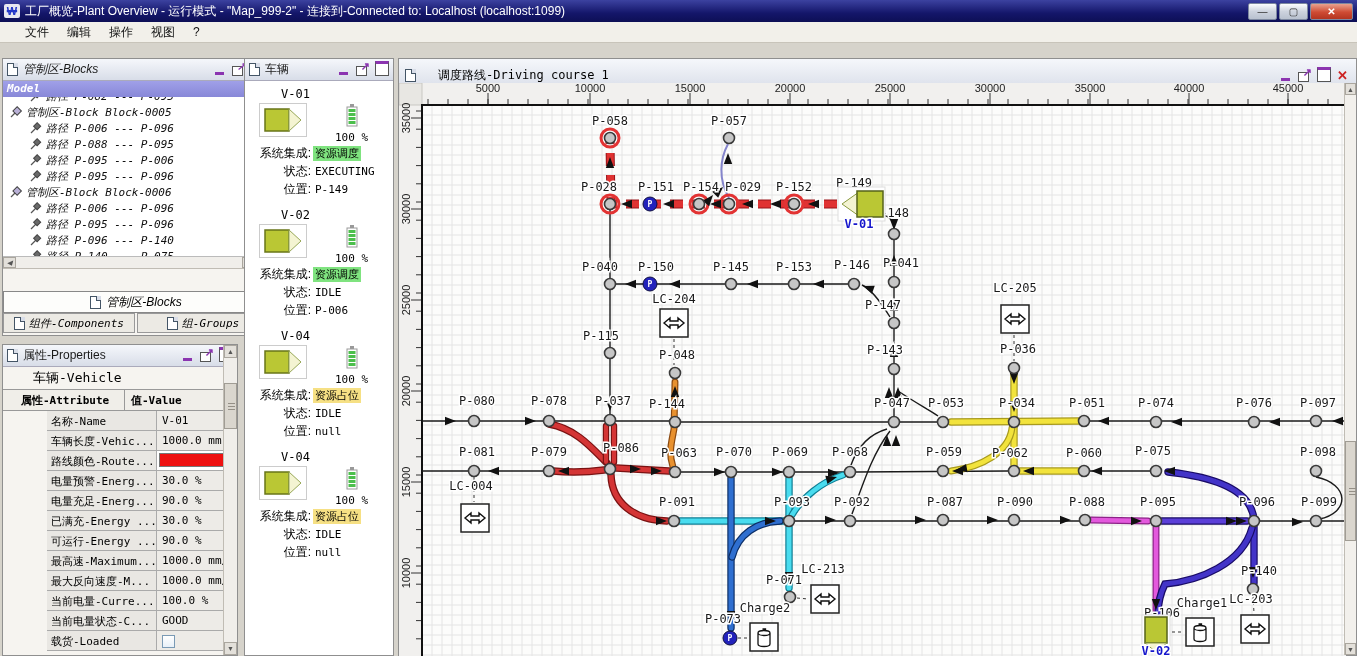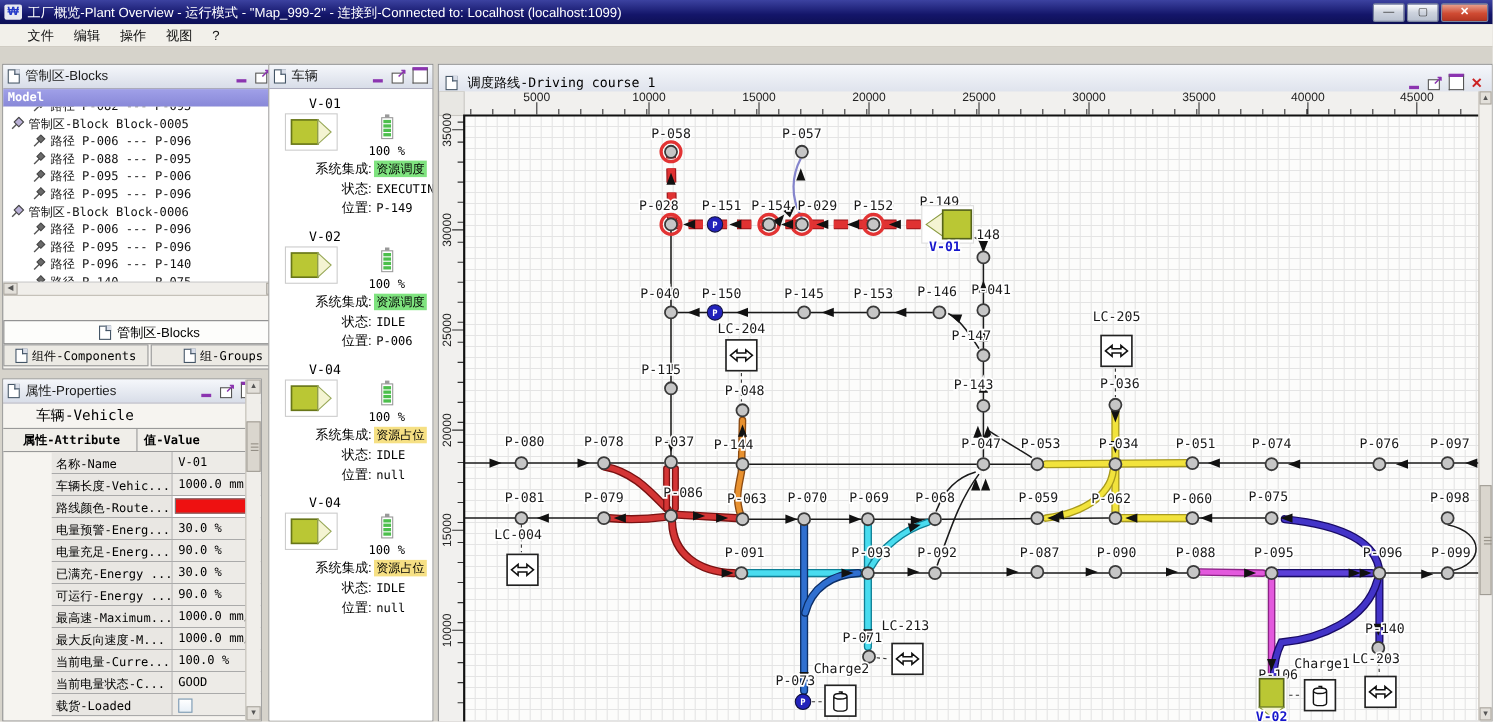--- a/index.html
+++ b/index.html
@@ -34,21 +34,21 @@
   .pbtns { display:flex; gap:4px; align-items:center; }
   .pb { width:15px; height:13px; display:flex; align-items:flex-end; justify-content:center; }
   .pb-min::after { content:""; width:9px; height:3px; background:#8b34b0; margin-bottom:1px; }
   .pb-pop { position:relative; }
   .pb-pop::before { content:""; position:absolute; left:1px; bottom:0; width:9px; height:8px; border:1px solid #555; background:#fff; }
   .pb-pop::after { content:"\2197"; position:absolute; right:0; top:-3px; color:#8b34b0; font-weight:bold; font-size:11px; }
   .pb-max::before { content:""; width:12px; height:11px; border:1px solid #555; border-top:3px solid #8b34b0; background:#fff; display:block; }
   .pb-close { color:#cc2222; font-weight:bold; font-size:13px; line-height:13px; }
 
   
-  #blocks-panel { left:2px; top:58px; width:268px; height:278px; }
+  #blocks-panel { left:2px; top:58px; width:268px; height:278px;font-style:italic; }
   #model-bar { height:16px; background:linear-gradient(#a0a0e8,#8888d8); color:#fff; font-weight:bold;
     padding:1px 4px; font-family:"DejaVu Sans Mono", monospace; font-size:11px; }
   #tree-wrap { position:relative; height:160px; background:#fff; overflow:hidden; border-bottom:1px solid #bbb; }
   #tree { position:absolute; left:0; top:0; right:14px; }
   .trow { height:16px; display:flex; align-items:center; white-space:nowrap;
     font-family:"DejaVu Sans Mono", monospace; font-size:11px; color:#111; }
   .trow.clipped { margin-top:-9px; }
   .trow .indent1 { width:6px; } .trow .indent2 { width:26px; }
   .pin { width:14px; height:13px; flex:none; margin-right:3px; }
   .vscroll { position:absolute; right:0; top:0; bottom:0; width:14px; background:#f0eeea; border-left:1px solid #c0bcb4; }
@@ -85,30 +85,30 @@
 
   
   #veh-panel { left:244px; top:58px; width:150px; height:598px; }
   #veh-body { background:#fff; height:574px; overflow:hidden; padding-top:6px; }
   .vcard { margin-bottom:10px; }
   .vname { padding-left:36px; font-family:"DejaVu Sans Mono", monospace; font-size:12px; height:16px; }
   .vrow { display:flex; padding-left:14px; align-items:flex-start; }
   .vicon-box { width:48px; height:34px; background:#fff; border:1px solid #ccc; }
   .vbatt { margin-left:28px; text-align:center; }
   .vpct { font-family:"DejaVu Sans Mono", monospace; font-size:11px; margin-top:1px; }
-  .vline { display:flex; height:18px; align-items:center;padding-left:27px; }
+  .vline { display:flex; height:18px; align-items:center; }
   .vlab { width:66px; text-align:right; flex:none; font-size:12px; }
   .vval { font-family:"DejaVu Sans Mono", monospace; font-size:11px; margin-left:2px; padding:0 2px; }
   .hl-green { background:#7fe37f; } .hl-yellow { background:#f6e084; }
 
   
   #canvas-panel { left:398px; top:58px; width:959px; height:598px; background:#fff; }
   #canvas-title { position:absolute; left:0; top:0; right:0; height:24px;
     background:linear-gradient(#f5f7fb,#d8dde8); border-bottom:1px solid #aab;
-    display:flex; align-items:center; padding:16px 6px; gap:9px; }
+    display:flex; align-items:center; padding:16px 6px; gap:22px; }
   #canvas-title .ttl { flex:1; font-family:"DejaVu Sans Mono", monospace; font-size:12px; }
   #map-svg { position:absolute; left:0; top:24px; }
   #canvas-vscroll { position:absolute; right:0; top:24px; width:12px; bottom:0;
     background:#f2f0ec; border-left:1px solid #c0bcb4; }
   #canvas-vscroll .sbtn { width:11px; height:12px; }
   #canvas-vscroll .sthumb { width:11px; top:358px; height:100px; }
 </style>
 </head>
 <body>
 

